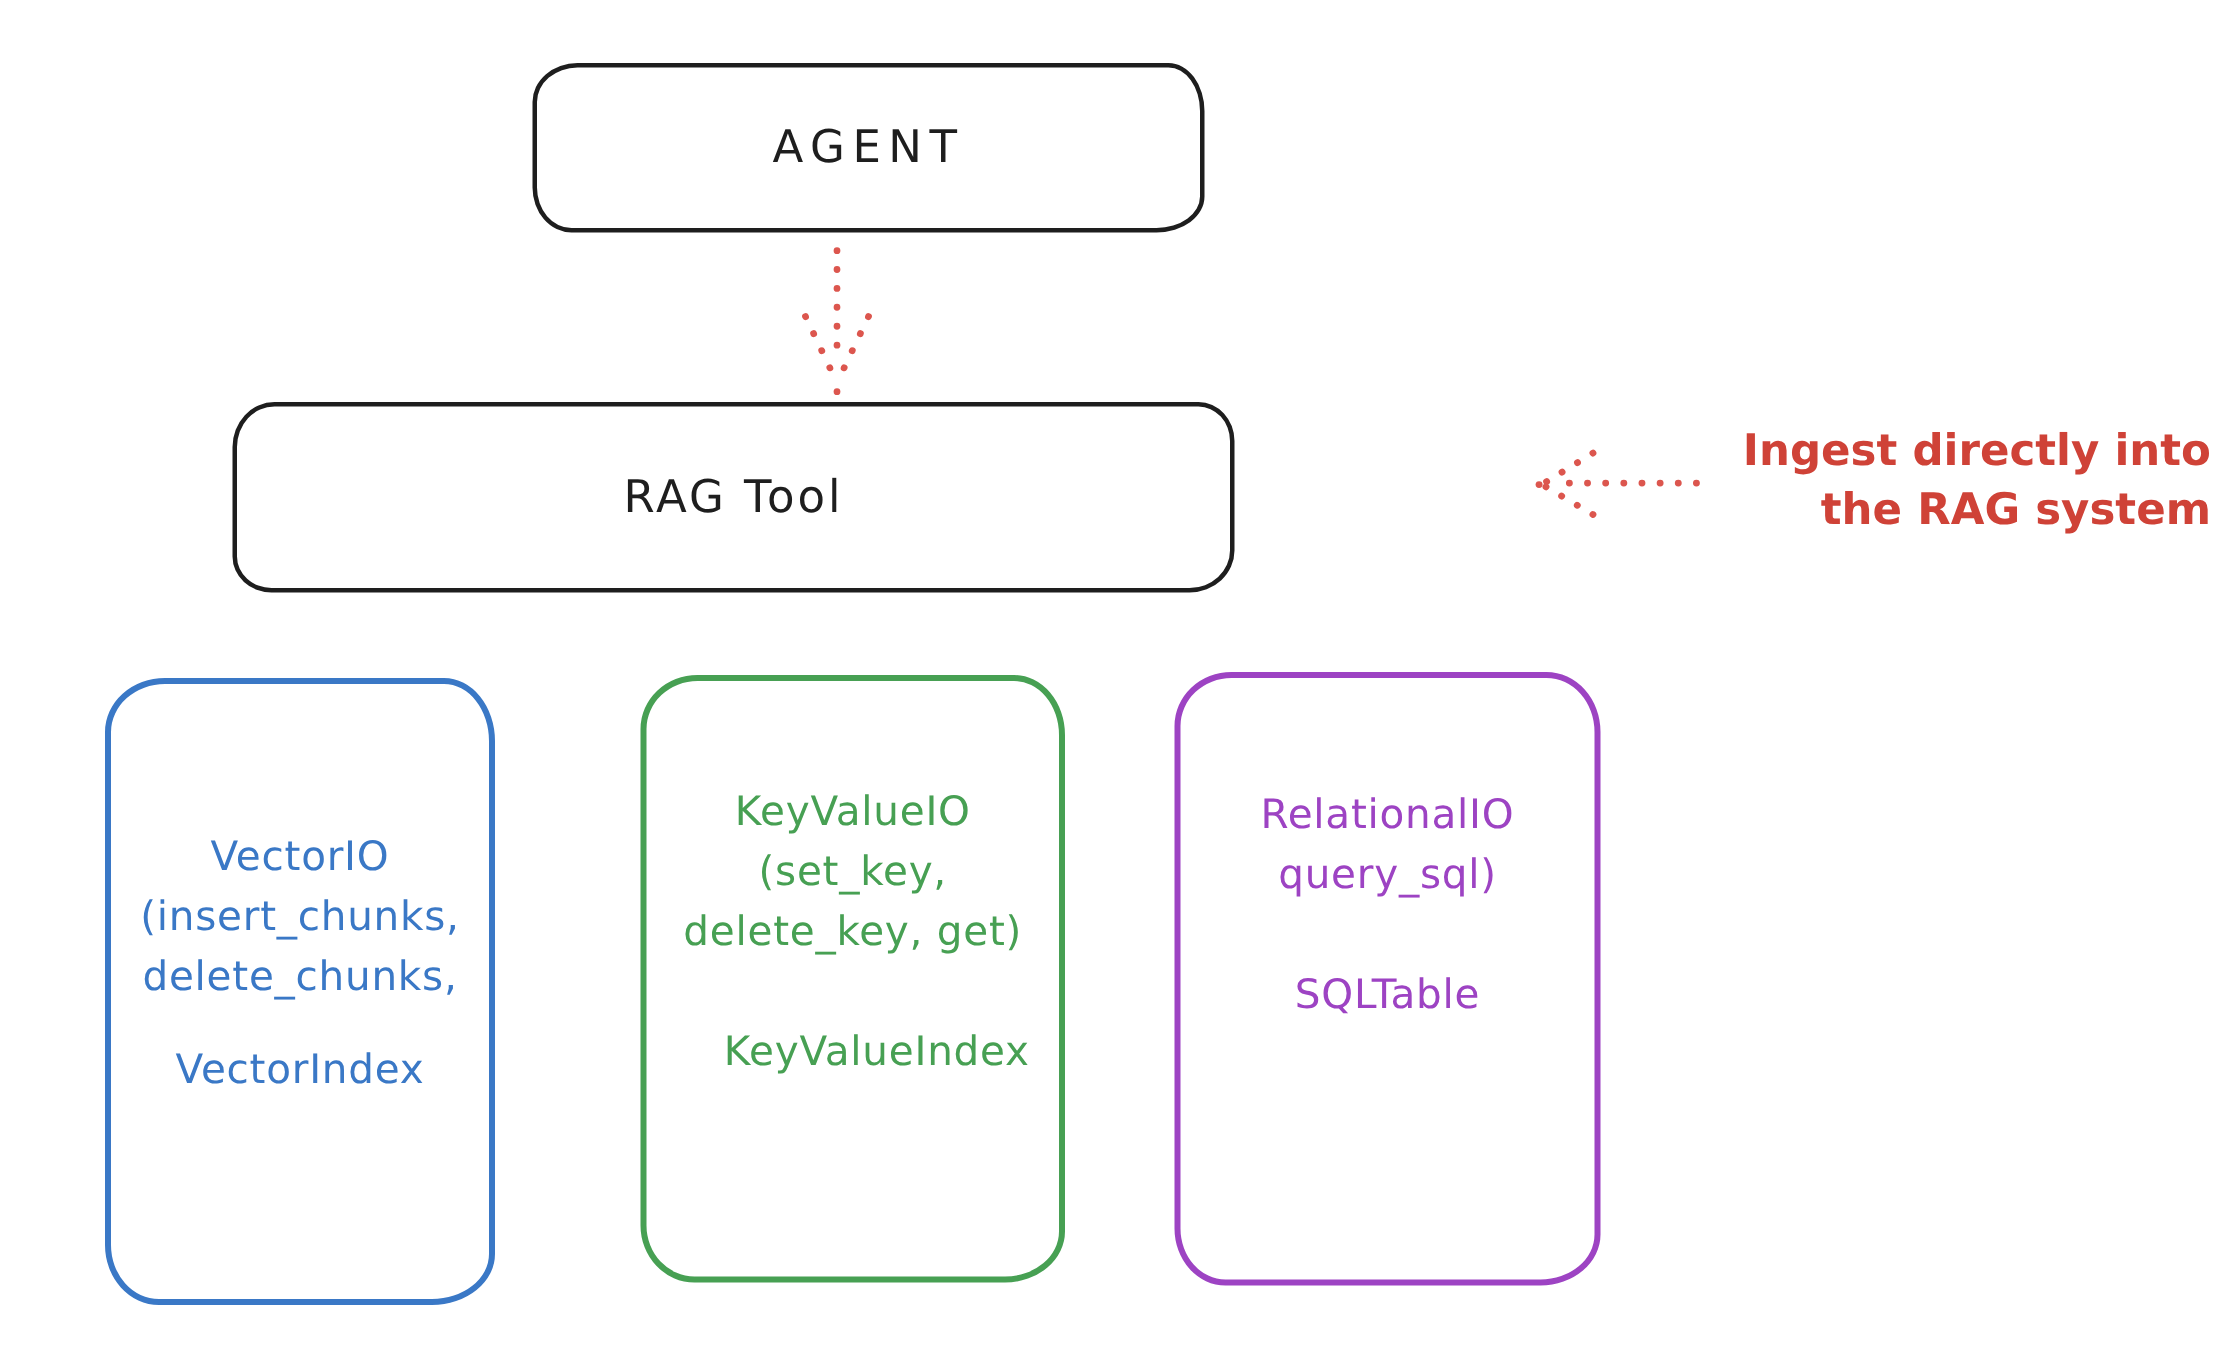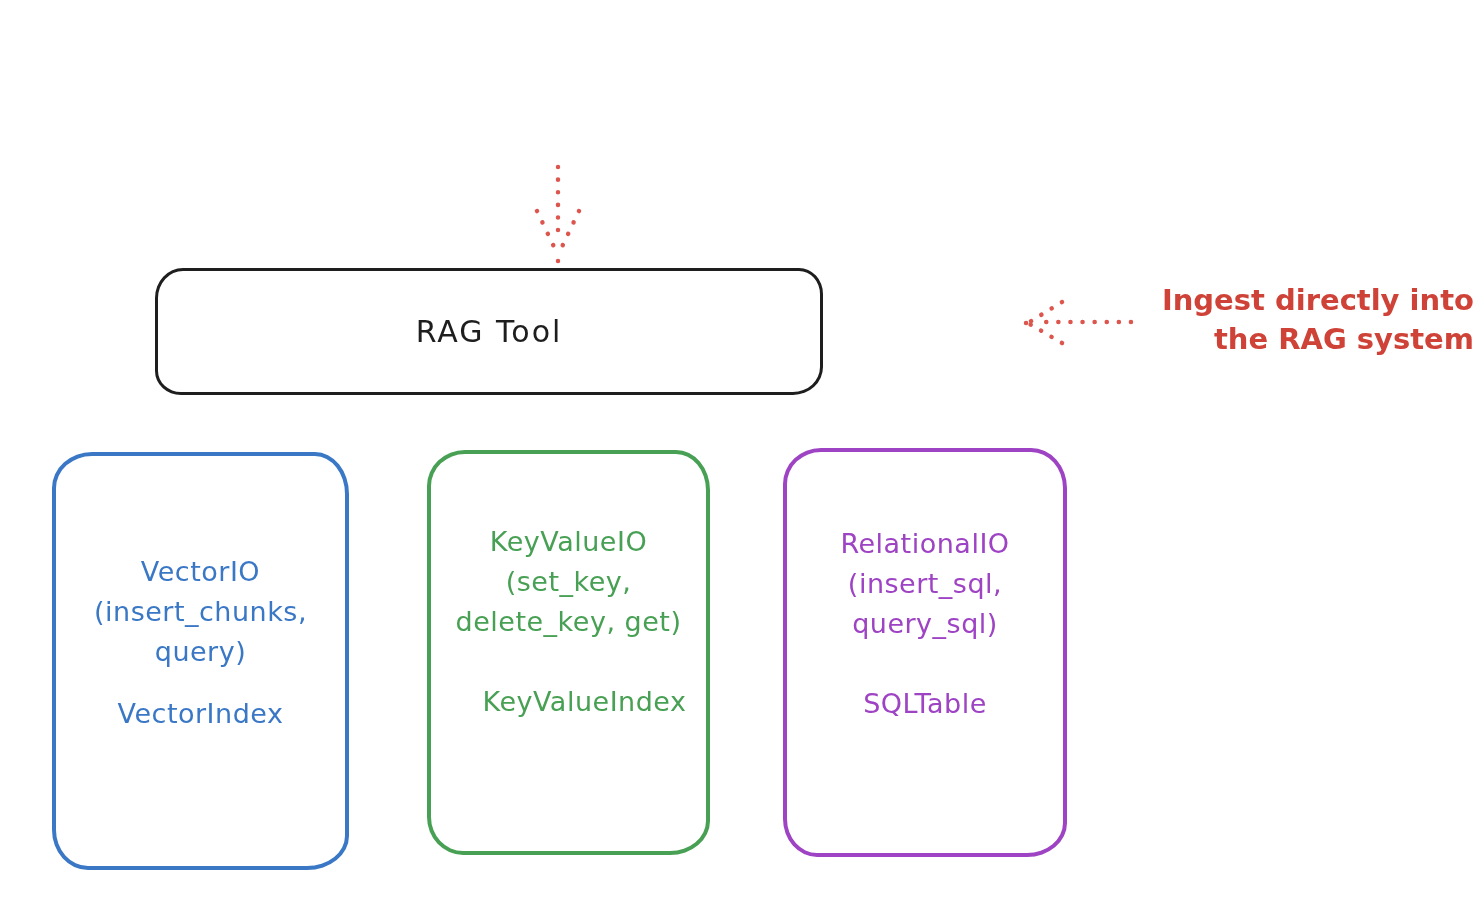--- a/index.html
+++ b/index.html
@@ -61,21 +61,21 @@
     box-sizing: border-box;
     text-align: center;
     font-size: 27px;
     line-height: 40px;
     letter-spacing: 0.5px;
   }
   .backend-box .io-line { white-space: nowrap; }
   .index-label { white-space: nowrap; }
 
   #vector-box {
-    left: 52px; top: 452px; width: 297px; height: 418px;
+    left: 70px; top: 452px; width: 260px; height: 418px;
     border-radius: 40px 34px 42px 36px / 36px 42px 34px 40px;
     padding-top: 96px;
   }
   #vector-box .index-label { margin-top: 22px; }
 
   #keyvalue-box {
     left: 427px; top: 450px; width: 283px; height: 405px;
     border-radius: 38px 34px 40px 36px / 36px 40px 34px 38px;
     padding-top: 68px;
   }
@@ -86,20 +86,23 @@
     border-radius: 38px 36px 40px 34px / 36px 40px 34px 38px;
     padding-top: 72px;
   }
   #relational-box .index-label { margin-top: 40px; }
 </style>
 </head>
 <body>
 
 <div id="canvas">
 
+  <div id="agent-box" class="node-box" style="color: rgb(30, 30, 30);">
+    <span class="node-label">AGENT</span>
+  </div>
 
   <div class="arrow-wrap" style="left: 520px; top: 160px; color: rgb(220, 86, 78);">
     <svg width="80" height="110" viewBox="0 0 80 110" aria-hidden="true">
       <g stroke="currentColor" stroke-width="4.5" fill="none" stroke-linecap="round" stroke-dasharray="0.1 12.5">
         <line x1="38" y1="7" x2="38" y2="78"></line>
         <path d="M17,51 L36,91"></path>
         <path d="M59,51 L40,91"></path>
         <line x1="38" y1="101" x2="38" y2="101.2"></line>
       </g>
     </svg>
@@ -122,36 +125,35 @@
 
   <div id="annotation" style="color: rgb(207, 66, 55); text-align: right;">
     <div>Ingest directly into</div>
     <div>the RAG system</div>
   </div>
 
   <div id="vector-box" class="backend-box" style="color: rgb(58, 120, 198);">
     <div class="io-block">
       <div class="io-line">VectorIO</div>
       <div class="io-line">(insert_chunks,</div>
-      <div class="io-line">query)</div>
+      <div class="io-line">delete_chunks,</div>
     </div>
     <div class="index-label">VectorIndex</div>
   </div>
 
   <div id="keyvalue-box" class="backend-box" style="color: rgb(71, 160, 83);">
     <div class="io-block">
       <div class="io-line">KeyValueIO</div>
       <div class="io-line">(set_key,</div>
       <div class="io-line">delete_key, get)</div>
     </div>
     <div class="index-label">KeyValueIndex</div>
   </div>
 
   <div id="relational-box" class="backend-box" style="color: rgb(157, 67, 195);">
     <div class="io-block">
       <div class="io-line">RelationalIO</div>
-      <div class="io-line">(insert_sql,</div>
       <div class="io-line">query_sql)</div>
     </div>
     <div class="index-label">SQLTable</div>
   </div>
 
 </div>
 
 </body></html>

